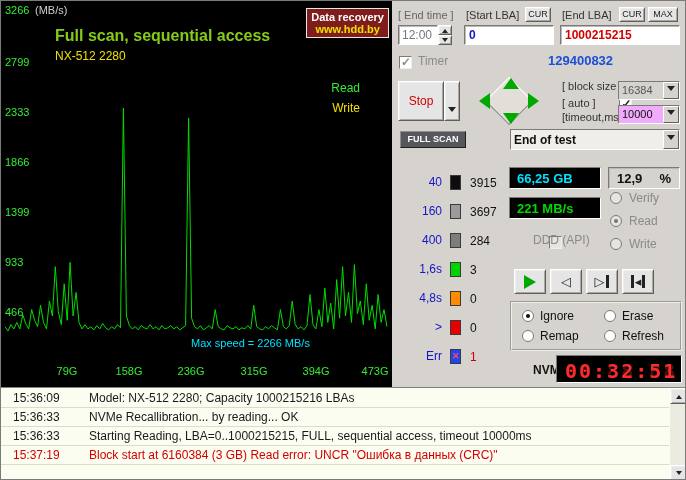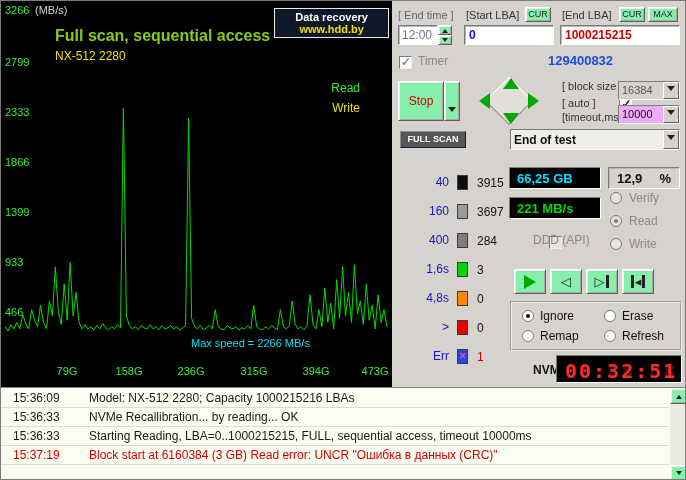--- a/index.html
+++ b/index.html
@@ -4,21 +4,21 @@
 <style>
   *{box-sizing:border-box;}
   body{margin:0;font-family:"Liberation Sans",sans-serif;background:#b0b0b0;}
   #app{position:relative;width:686px;height:480px;background:#d6d3ce;overflow:hidden;border:1px solid #7a7a7a;}
   .ov{position:absolute;white-space:nowrap;}
   
   #chart{position:absolute;left:0;top:0;width:391px;height:386px;background:#000;}
   .ytick{color:#33ee33;font-size:11px;left:4px;}
   .xtick{color:#33ee33;font-size:11px;top:364px;transform:translateX(-50%);}
   
-  .raised{background:#86efac;border:1px solid;border-color:#ffffff #5f5f5f #5f5f5f #ffffff;box-shadow:inset 1px 1px 0 #efeeea, inset -1px -1px 0 #a9a8a2;}
+  .raised{background:#e5e5e5;border:1px solid;border-color:#ffffff #5f5f5f #5f5f5f #ffffff;box-shadow:inset 1px 1px 0 #efeeea, inset -1px -1px 0 #a9a8a2;}
   .sunken{background:#fff;border:1px solid;border-color:#7a7a7a #ffffff #ffffff #7a7a7a;box-shadow:inset 1px 1px 0 #b9b8b2;}
   .blackbox{background:#000;border:1px solid;border-color:#7a7a7a #ffffff #ffffff #7a7a7a;}
   .lbl{font-size:11px;color:#333;}
   .btn-sm{font-size:9px;color:#222;text-align:center;line-height:13px;cursor:default;}
   .cb{width:13px;height:13px;background:#fff;border:1px solid;border-color:#7a7a7a #eee #eee #7a7a7a;position:relative;display:inline-block;vertical-align:middle;}
   .cb.dis{background:#e7e5df;}
   .cb.checked::after{content:"\2713";position:absolute;left:1px;top:-2px;font-size:12px;font-weight:bold;color:#111;}
   .cb.gray.checked::after{color:#8c8c8c;}
   .radio{width:12px;height:12px;border-radius:50%;background:#fff;border:1px solid #7a7a7a;position:absolute;}
   .radio.dis{background:#e7e5df;}
@@ -26,21 +26,21 @@
   .radio.dis.sel::after{background:#777;}
   .combo{position:absolute;display:flex;background:#f0abfc;border:1px solid;border-color:#7a7a7a #ffffff #ffffff #7a7a7a;}
   .combo .val{flex:1;font-size:11px;padding:2px 3px;color:#111;overflow:hidden;}
   .combo.dis{background:#d6d3ce;}
   .combo.dis .val{color:#555;}
   .arr{width:16px;background:#d6d3ce;border:1px solid;border-color:#fff #5f5f5f #5f5f5f #fff;display:flex;align-items:center;justify-content:center;}
   .tdown{width:0;height:0;border:4px solid transparent;border-top:5px solid #222;margin-top:4px;}
   .tup-s{width:0;height:0;border:3px solid transparent;border-bottom:4px solid #222;margin-bottom:2px;}
   .tdn-s{width:0;height:0;border:3px solid transparent;border-top:4px solid #222;margin-top:2px;}
   
-  .stat-row{position:absolute;left:0;height:16px;width:150px;margin-left:7px;}
+  .stat-row{position:absolute;left:0;height:16px;width:150px;}
   .stat-label{position:absolute;left:4px;width:46px;text-align:right;color:#1414c8;font-size:12px;top:0;}
   .stat-block{position:absolute;left:58px;top:0;width:11px;height:15px;border:1px solid #3a3a3a;}
   .stat-count{position:absolute;left:78px;font-size:12px;color:#111;top:1px;}
   .stat-count.red{color:#d40000;}
   .xblock::after{content:"\2715";color:#ff5050;font-size:9px;font-weight:bold;position:absolute;left:1px;top:1px;}
   
   .ptri{position:absolute;width:0;height:0;}
   .pad-bg{position:absolute;width:34px;height:34px;background:#e2dfd8;border:1px solid;border-color:#fff #8a8a8a #8a8a8a #fff;transform:rotate(45deg);}
   
   .pbtn{position:absolute;top:268px;width:32px;height:25px;display:flex;align-items:center;justify-content:center;font-size:13px;color:#222;}
@@ -75,21 +75,21 @@
     <span class="ov ytick" style="top:55px">2799</span>
     <span class="ov ytick" style="top:105px">2333</span>
     <span class="ov ytick" style="top:155px">1866</span>
     <span class="ov ytick" style="top:205px">1399</span>
     <span class="ov ytick" style="top:255px">933</span>
     <span class="ov ytick" style="top:305px">466</span>
 
     <span class="ov" style="left:54px;top:26px;color:#84cc16;font-size:16px;font-weight:bold">Full scan, sequential access</span>
     <span class="ov" style="left:54px;top:48px;color:#f0e000;font-size:12px">NX-512 2280</span>
 
-    <div class="ov" style="right:3px;top:7px;border:1px solid #e8e8e8;background:#0f172a;padding:2px 20px;text-align:center">
+    <div class="ov" style="right:3px;top:7px;border:1px solid #e8e8e8;background:#7f1d1d;padding:2px 4px;text-align:center">
       <div style="color:#fff;font-size:11px;font-weight:bold">Data recovery</div>
       <div style="color:#f0e000;font-size:11px;font-weight:bold">www.hdd.by</div>
     </div>
 
     <span class="ov" style="right:32px;top:80px;color:#33ee33;font-size:12px">Read</span>
     <span class="ov cb checked" style="right:12px;top:79px"></span>
     <span class="ov" style="right:32px;top:100px;color:#f0e000;font-size:12px">Write</span>
     
 
     <span class="ov" style="left:190px;top:336px;color:#00e0ff;font-size:11px">Max speed = 2266 MB/s</span>

